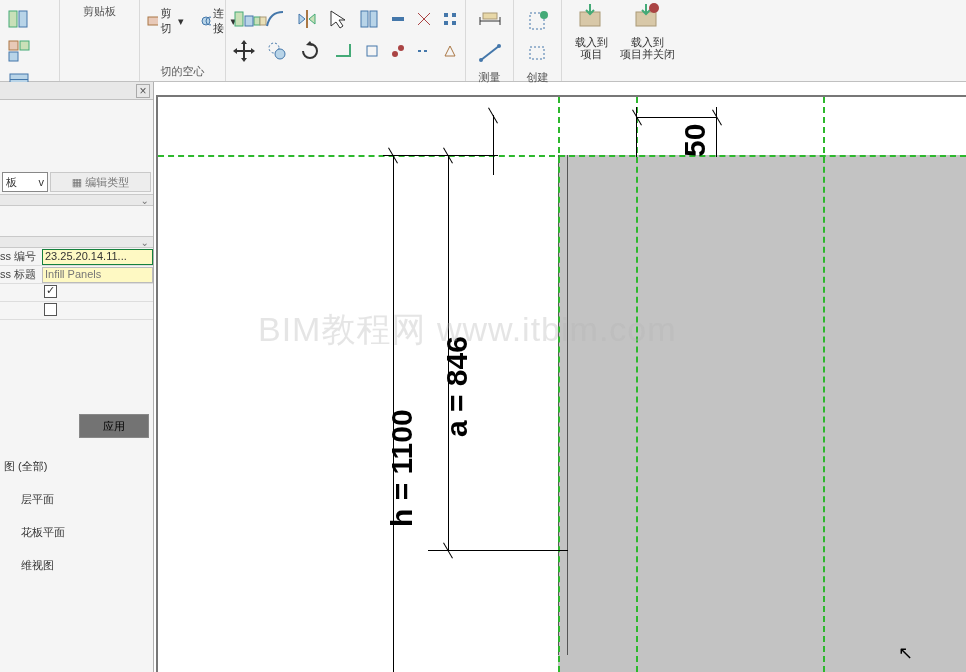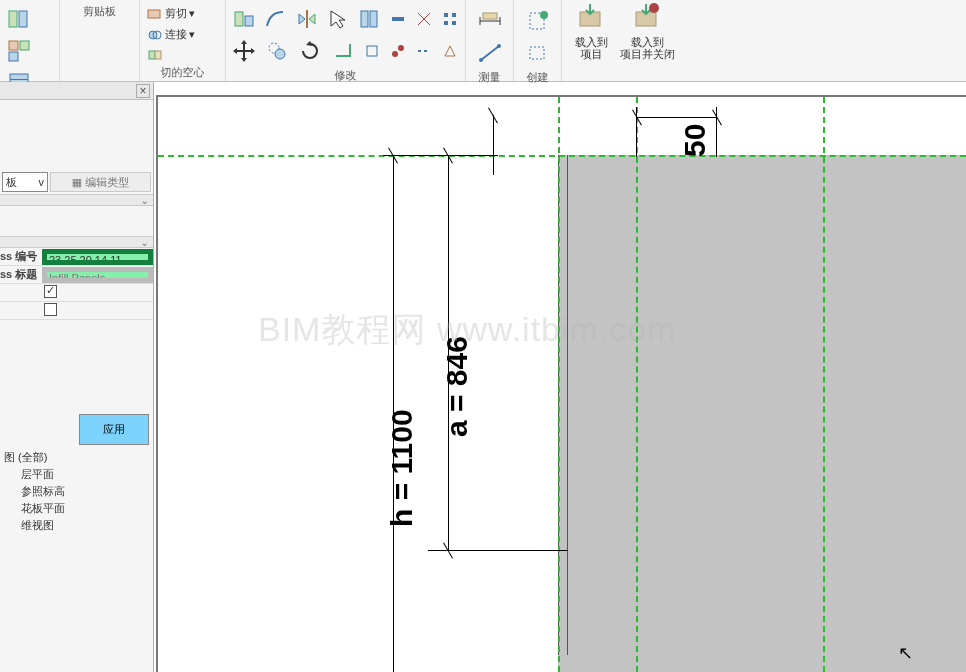--- a/index.html
+++ b/index.html
@@ -20,32 +20,32 @@
   .props { position:absolute; left:0; top:82px; width:154px; height:590px; background:#f5f5f5; border-right:1px solid #b0b0b0; }
   .props-close { height:18px; background:#e8e8e8; border-bottom:1px solid #c0c0c0; display:flex; justify-content:flex-end; align-items:center; padding-right:3px;}
   .props-close .x { width:14px; height:14px; font-size:12px; line-height:12px; text-align:center; color:#555; border:1px solid #aaa;}
   .props-spacer { height:70px; }
   .sel-row { display:flex; gap:2px; padding:2px; align-items:center;}
   .sel { flex:0 0 46px; height:20px; border:1px solid #888; background:#fff; font-size:11px; display:flex; align-items:center; justify-content:space-between; padding:0 3px;}
   .edit-type { flex:1; height:20px; border:1px solid #c9c9c9; background:#ededed; font-size:11px; display:flex; align-items:center; justify-content:center; gap:3px; color:#777;}
   .collapse-bar { height:12px; background:#e9e9e9; border-top:1px solid #c9c9c9; border-bottom:1px solid #c9c9c9; display:flex; justify-content:flex-end; padding-right:4px; font-size:10px; color:#777;}
   .prop-grid { font-size:11px; }
   .prop-row { display:flex; border-bottom:1px solid #ddd; height:18px; align-items:center;}
-  .prop-row .k { width:42px; padding-left:0; overflow:hidden; white-space:nowrap; color:#444;font-weight:bold;}
-  .prop-row .v { flex:1; border:5px solid #15803d; background:#86efac; height:16px; padding:0 2px; overflow:hidden; white-space:nowrap;}
+  .prop-row .k { width:42px; padding-left:0; overflow:hidden; white-space:nowrap; color:#444;}
+  .prop-row .v { flex:1; border:1px solid #15803d; background:#fef9c3; height:16px; padding:0 2px; overflow:hidden; white-space:nowrap;}
   .prop-row .v.readonly { border-color:#bbb; color:#777;}
   .prop-row .chk { width:13px; height:13px; border:1px solid #555; background:#fff; display:inline-block; position:relative;}
   .prop-row .chk.on::after { content:"✓"; position:absolute; top:-2px; left:1px; font-size:11px;}
   .apply-row { padding:4px; display:flex; justify-content:flex-end;}
-  .apply-row button { width:70px; height:31px; font-size:11px; background:#7dd3fc; border:1px solid #888;}
+  .apply-row button { width:70px; height:24px; font-size:11px; background:#737373; border:1px solid #888;}
 
   
   .pb-title { height:17px; background:#c8d4e4; border-top:1px solid #888; padding-left:4px; font-size:11px; display:flex; align-items:center;}
   .pb { font-size:11px; }
-  .pb-item { padding:1px 2px 1px 21px; border-bottom:0; white-space:nowrap; overflow:hidden;}
+  .pb-item { padding:1px 2px 1px 21px; border-bottom:0; white-space:nowrap; overflow:hidden;margin-top:16px;}
   .pb-item.root { padding-left:4px; font-weight:normal;}
 
   
   .canvas { position:absolute; left:156px; top:95px; right:0; bottom:0; background:#fff; border-left:2px solid #777; border-top:2px solid #777; overflow:hidden;}
   .shade { position:absolute; left:400px; top:58px; width:500px; height:700px; background:#c3c3c3;}
   .shade-edge { position:absolute; left:400px; top:58px; width:10px; height:500px; border-left:1px solid #555; border-right:1px solid #555;}
   
   .ref-h { position:absolute; left:-10px; right:0; border-top:2px dashed #2db82d;}
   .ref-v { position:absolute; top:-10px; bottom:0; border-left:2px dashed #2db82d;}
   
@@ -93,21 +93,21 @@
         </div>
     </div>
     <div class="ribbon-group-label">属性</div>
   </div>
 
   <div class="ribbon-group" style="width:80px">
     <div class="ribbon-group-label">剪贴板</div>
   </div>
 
   <div class="ribbon-group" style="width:86px">
-    <div style="display:flex; flex-direction:column; gap:4px; padding-top:3px">
+    <div style="display:flex; gap:10px; padding-top:3px">
       <div class="ribbon-btn-sm">
           <svg width="16" height="14">
             <rect x="1" y="3" width="12" height="8" fill="#e8c9b8" stroke="#a74"></rect>
           </svg>
           <span>剪切</span>
           <span>▾</span>
         </div>
       <div class="ribbon-btn-sm">
           <svg width="16" height="14">
             <circle cx="6" cy="7" r="4" fill="#b8d4e8" stroke="#47a"></circle>
@@ -220,21 +220,20 @@
               <path d="M2 8 L14 8" stroke="#47a" stroke-width="2" stroke-dasharray="3"></path>
             </svg>
           </div>
         <div class="ribbon-btn-sm">
             <svg width="16" height="16">
               <path d="M3 13 L8 3 L13 13 Z" fill="none" stroke="#a74"></path>
             </svg>
           </div>
       </div>
     </div>
-    <div class="ribbon-group-label">修改</div>
   </div>
 
   <div class="ribbon-group" style="width:48px">
     <div style="display:flex; flex-direction:column; gap:2px; padding-top:4px; align-items:center">
       <div class="ribbon-btn-lg">
           <svg width="24" height="20">
             <path d="M2 10 L22 10" stroke="#333"></path>
             <path d="M2 6 L2 14 M22 6 L22 14" stroke="#333"></path>
             <rect x="5" y="2" width="14" height="6" fill="#e8d8a8" stroke="#a97"></rect>
           </svg>
@@ -337,21 +336,20 @@
   </div>
 
   <div style="height:90px"></div>
   <div class="apply-row">
       <button>应用</button>
     </div>
 
   <div class="pb">
     <div class="pb-item root">图 (全部)</div>
     <div class="pb-item">层平面</div>
-    <div class="pb-item"> 参照标高</div>
     <div class="pb-item">花板平面</div>
     <div class="pb-item">维视图</div>
   </div>
 </div>
 
 <div class="canvas">
   <div class="shade"></div>
   <div class="shade-edge"></div>
 
   <div class="ref-h" style="top:58px"></div>

